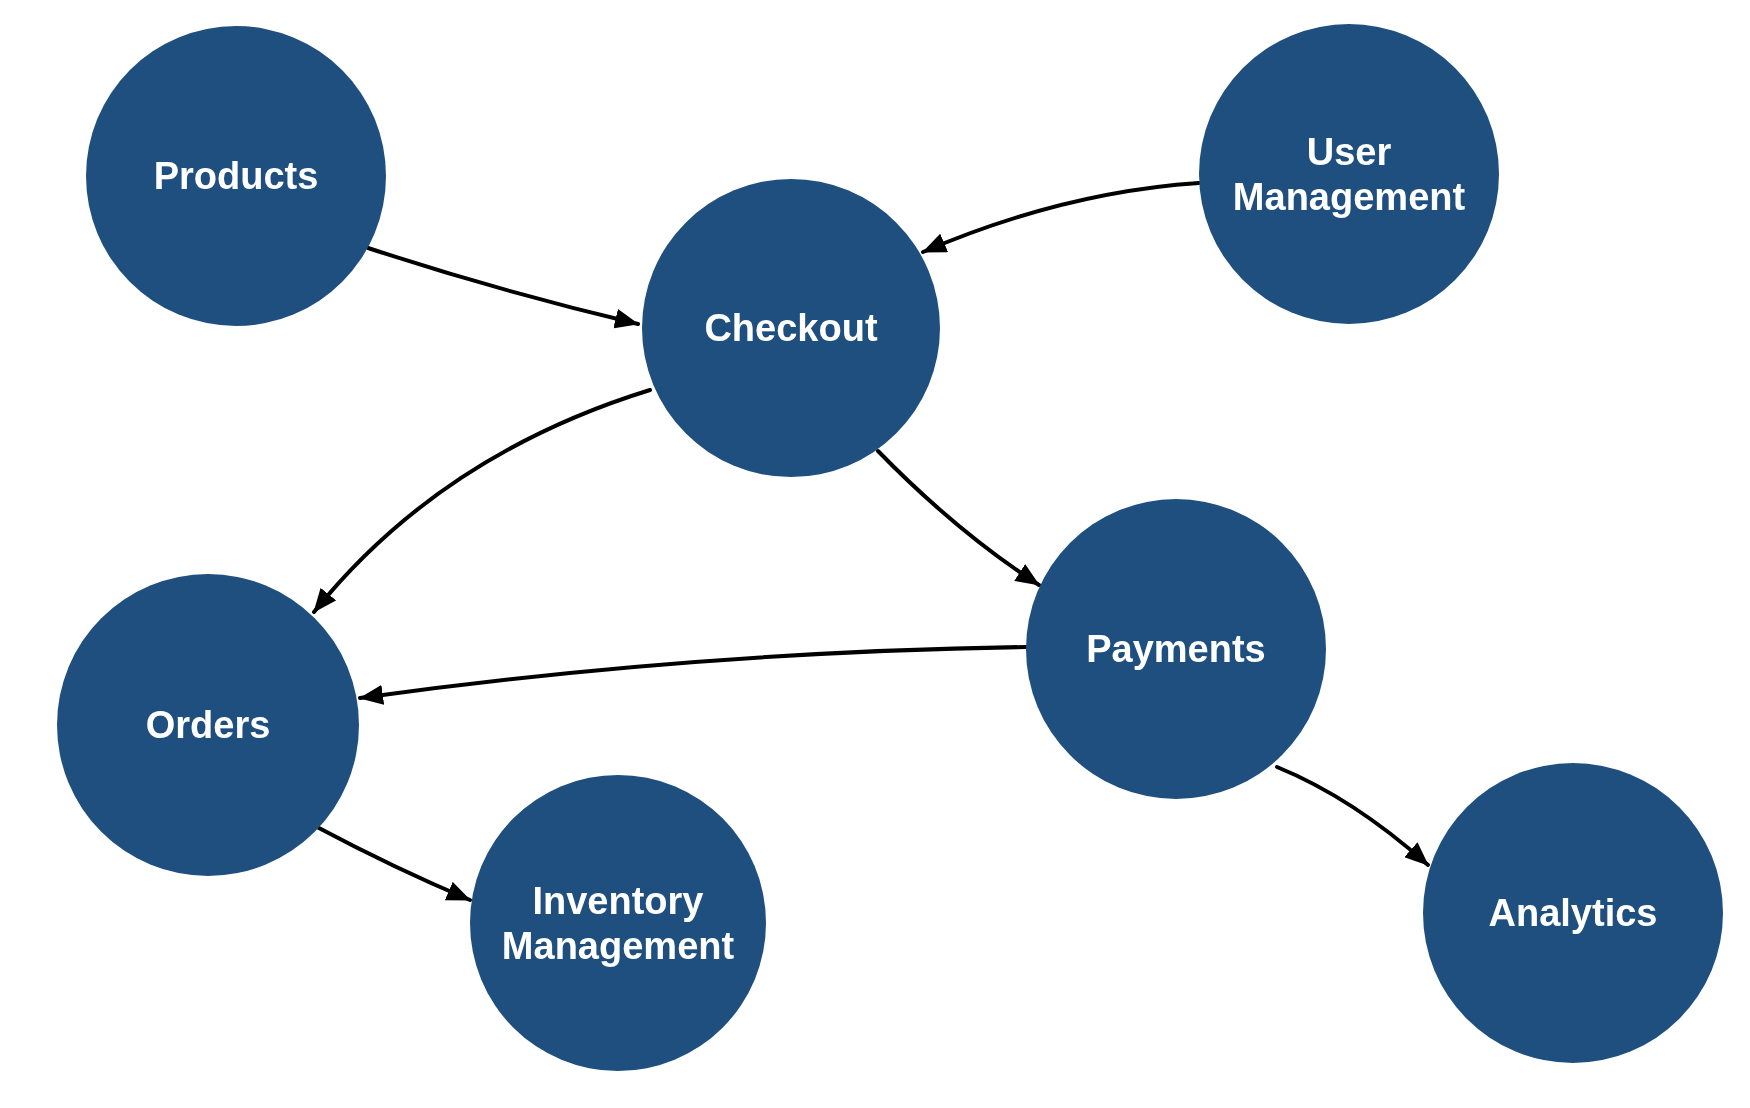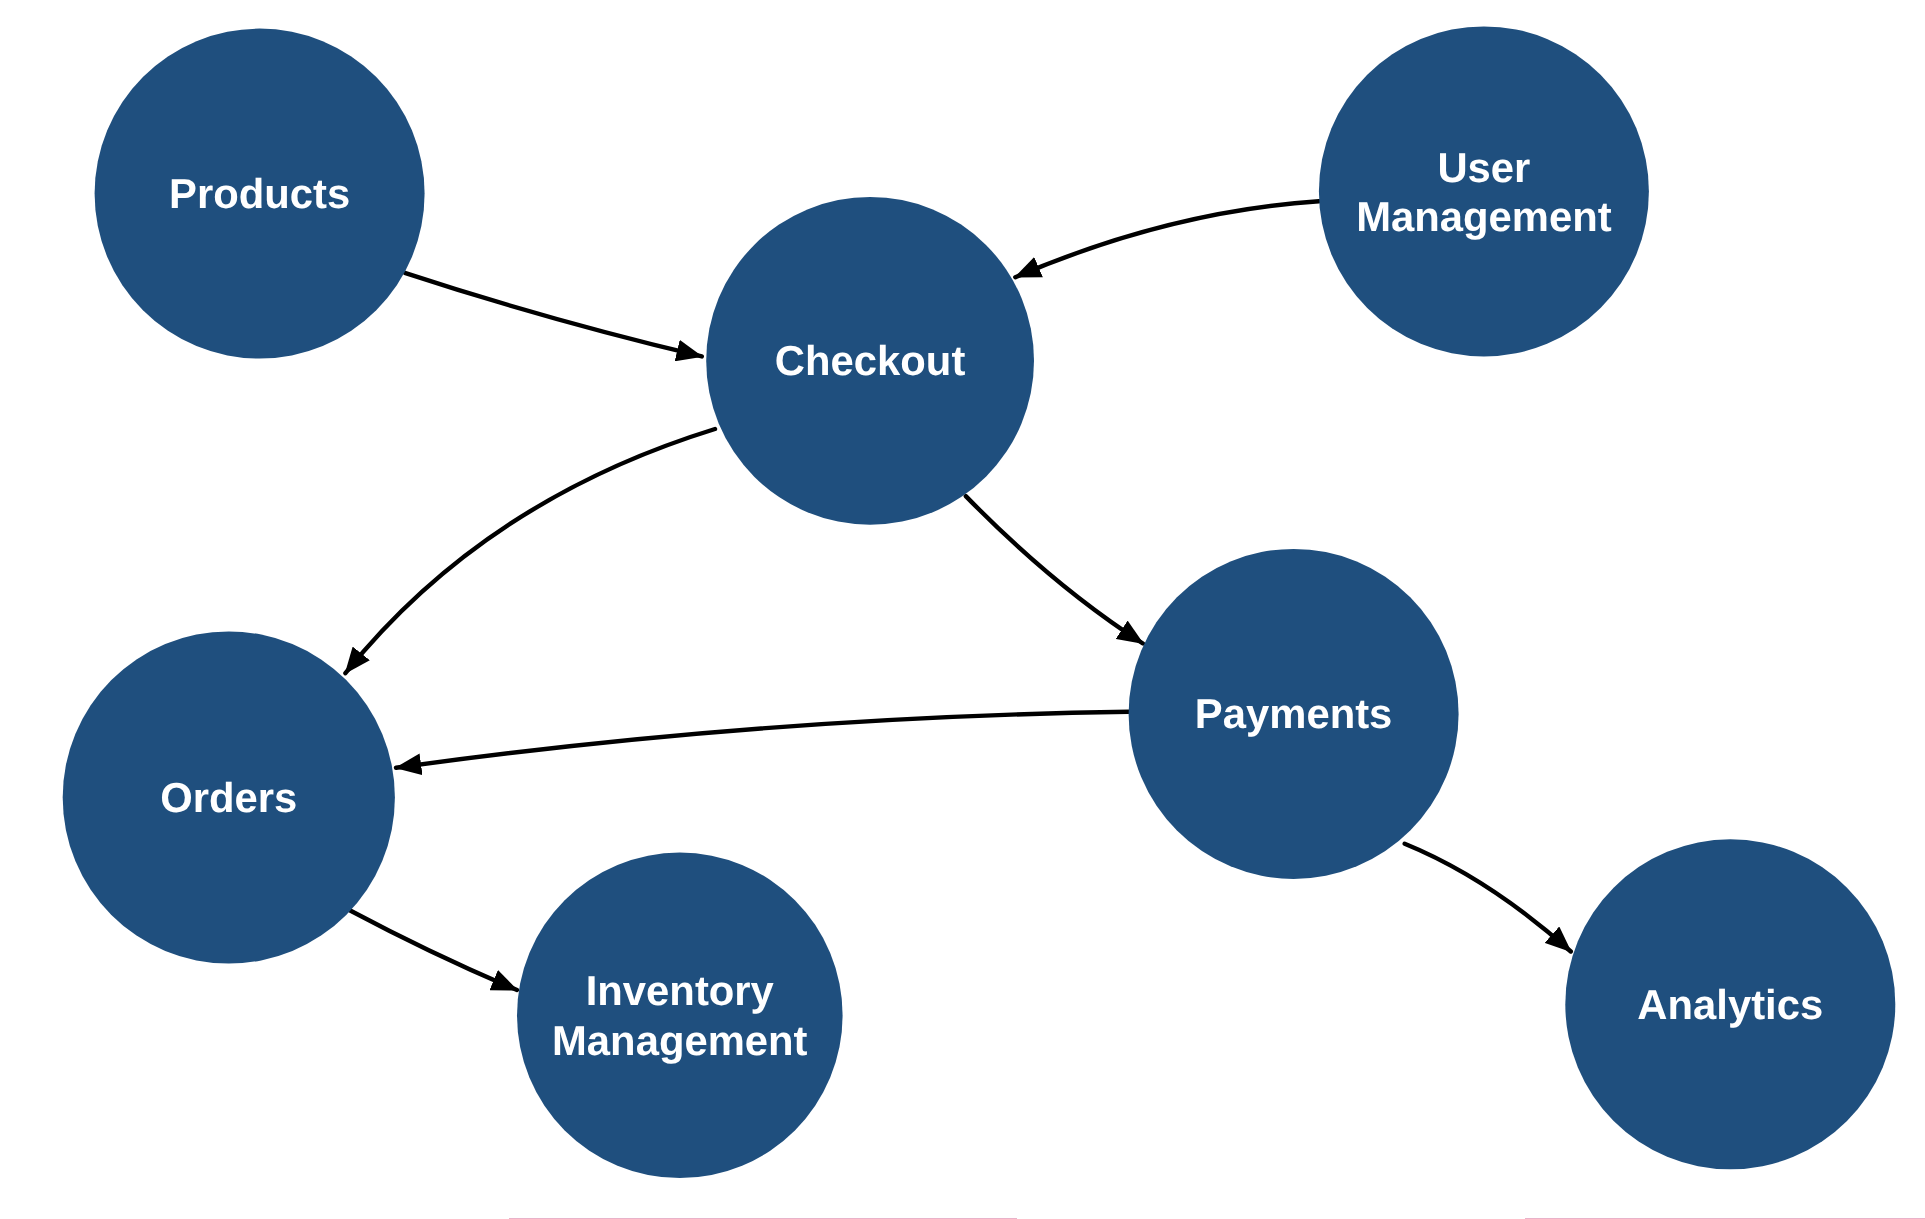--- a/index.html
+++ b/index.html
@@ -4,21 +4,21 @@
 <style>
   html, body {
     margin: 0;
     padding: 0;
     background: #ffffff;
   }
   .stage {
     width: 1750px;
     height: 1108px;
     position: relative;
-    background: #be185d;
+    background: #e5e5e5;
     overflow: hidden;
   }
   svg {
     display: block;
   }
   svg text {
     font-family: "Liberation Sans", "DejaVu Sans", sans-serif;
     font-weight: 700;
   }
 </style>

